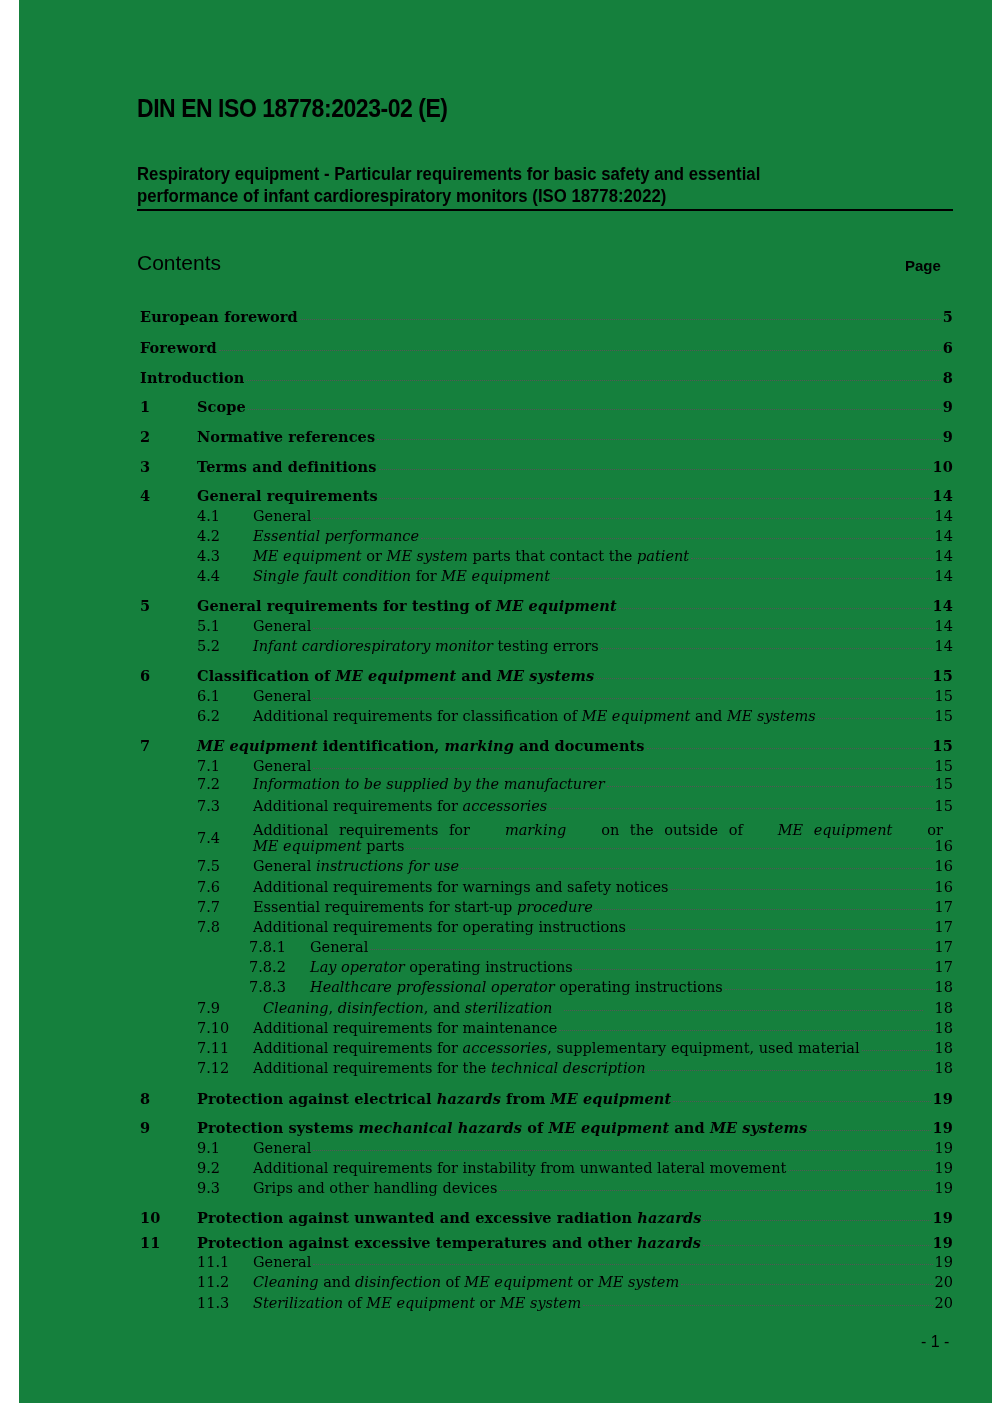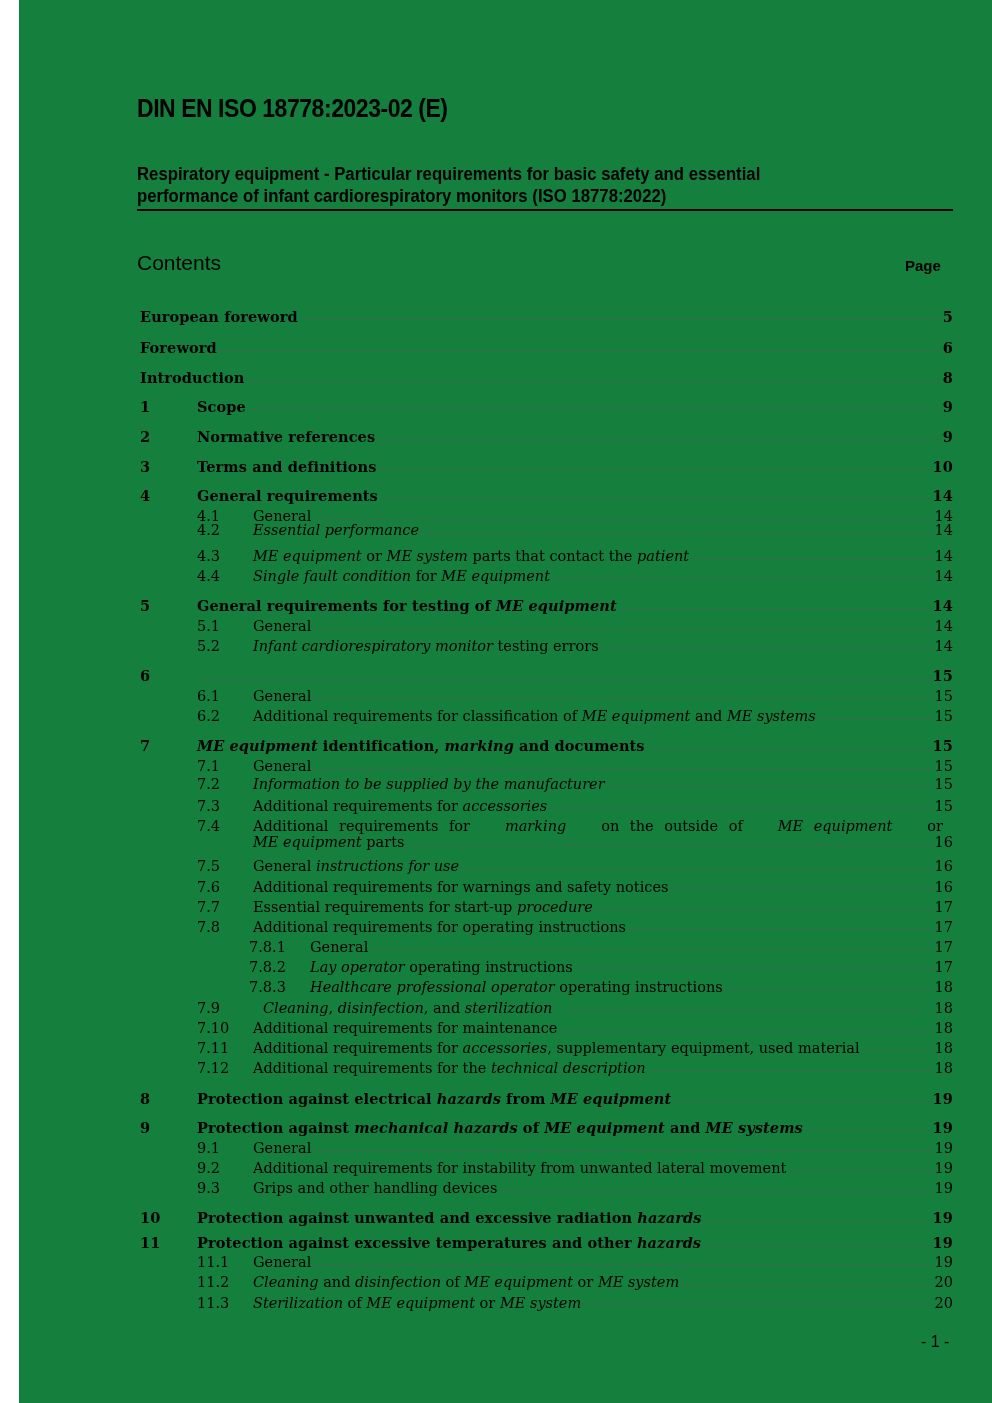--- a/index.html
+++ b/index.html
@@ -17,21 +17,21 @@
   .toc-num { display: inline-block; flex: none; }
   .lvl0 .toc-num { width: 0; }
   .lvl1 .toc-num { width: 57px; }
   .lvl2 .toc-num { width: 56px; margin-left: 57px; font-weight: normal; }
   .lvl3 .toc-num { width: 61px; margin-left: 109px; font-weight: normal; }
   .toc-title { flex: none; transform-origin: left; }
   .toc-title i { font-style: italic; }
   .toc-leader { flex: 1 1 auto; margin: 0 2px; border-bottom: 1px dotted #555; height: 0; align-self: baseline; position: relative; top: -2px; min-width: 4px; }
   .toc-page { flex: none; text-align: right; min-width: 10px; }
   .toc-sub { font-weight: normal; }
-  .toc-entry.wrap { height: 40px; align-items: flex-start; }
+  .toc-entry.wrap { height: 40px; align-items: center; }
   .wrap-block { display: flex; flex-direction: column; flex: 1 1 auto; }
   .wrap-line1 { display: flex; justify-content: space-between; width: 690px; word-spacing: 6px; }
   .wrap-line2 { display: flex; align-items: baseline; }
   .wrap-line2 .toc-leader { flex: 1 1 auto; }
 
   .footer-page { position: absolute; left: 902px; top: 1333px; font-family: "Liberation Sans", sans-serif; font-size: 16px; }
 </style>
 </head>
 <body>
 
@@ -87,21 +87,21 @@
         <span class="toc-title"><span>General requirements</span></span>
         <span class="toc-leader"></span>
         <span class="toc-page">14</span>
       </div>
       <div class="toc-entry lvl2 toc-sub" style="top: 200px;">
         <span class="toc-num">4.1</span>
         <span class="toc-title"><span>General</span></span>
         <span class="toc-leader"></span>
         <span class="toc-page">14</span>
       </div>
-      <div class="toc-entry lvl2 toc-sub" style="top: 214px;">
+      <div class="toc-entry lvl2 toc-sub" style="top: 220px;">
         <span class="toc-num">4.2</span>
         <span class="toc-title"><i>Essential performance</i></span>
         <span class="toc-leader"></span>
         <span class="toc-page">14</span>
       </div>
       <div class="toc-entry lvl2 toc-sub" style="top: 240px;">
         <span class="toc-num">4.3</span>
         <span class="toc-title"><i>ME equipment</i><span> or </span><i>ME system</i><span> parts that contact the </span><i>patient</i></span>
         <span class="toc-leader"></span>
         <span class="toc-page">14</span>
@@ -125,20 +125,21 @@
         <span class="toc-page">14</span>
       </div>
       <div class="toc-entry lvl2 toc-sub" style="top: 330px;">
         <span class="toc-num">5.2</span>
         <span class="toc-title"><i>Infant cardiorespiratory monitor</i><span> testing errors</span></span>
         <span class="toc-leader"></span>
         <span class="toc-page">14</span>
       </div>
       <div class="toc-entry lvl1 main" style="top: 359px;">
         <span class="toc-num">6</span>
+        <span class="toc-title"><span>Classification of </span><i>ME equipment</i><span> and </span><i>ME systems</i></span>
         <span class="toc-leader"></span>
         <span class="toc-page">15</span>
       </div>
       <div class="toc-entry lvl2 toc-sub" style="top: 380px;">
         <span class="toc-num">6.1</span>
         <span class="toc-title"><span>General</span></span>
         <span class="toc-leader"></span>
         <span class="toc-page">15</span>
       </div>
       <div class="toc-entry lvl2 toc-sub" style="top: 400px;">
@@ -255,21 +256,21 @@
         <span class="toc-page">18</span>
       </div>
       <div class="toc-entry lvl1 main" style="top: 782px;">
         <span class="toc-num">8</span>
         <span class="toc-title"><span>Protection against electrical </span><i>hazards</i><span> from </span><i>ME equipment</i></span>
         <span class="toc-leader"></span>
         <span class="toc-page">19</span>
       </div>
       <div class="toc-entry lvl1 main" style="top: 811px;">
         <span class="toc-num">9</span>
-        <span class="toc-title"><span>Protection against </span><i>mechanical hazards</i><span> of </span><i>ME equipment</i><span> and </span><i>ME systems</i></span>
+        <span class="toc-title"><span>Protection systems </span><i>mechanical hazards</i><span> of </span><i>ME equipment</i><span> and </span><i>ME systems</i></span>
         <span class="toc-leader"></span>
         <span class="toc-page">19</span>
       </div>
       <div class="toc-entry lvl2 toc-sub" style="top: 832px;">
         <span class="toc-num">9.1</span>
         <span class="toc-title"><span>General</span></span>
         <span class="toc-leader"></span>
         <span class="toc-page">19</span>
       </div>
       <div class="toc-entry lvl2 toc-sub" style="top: 852px;">

